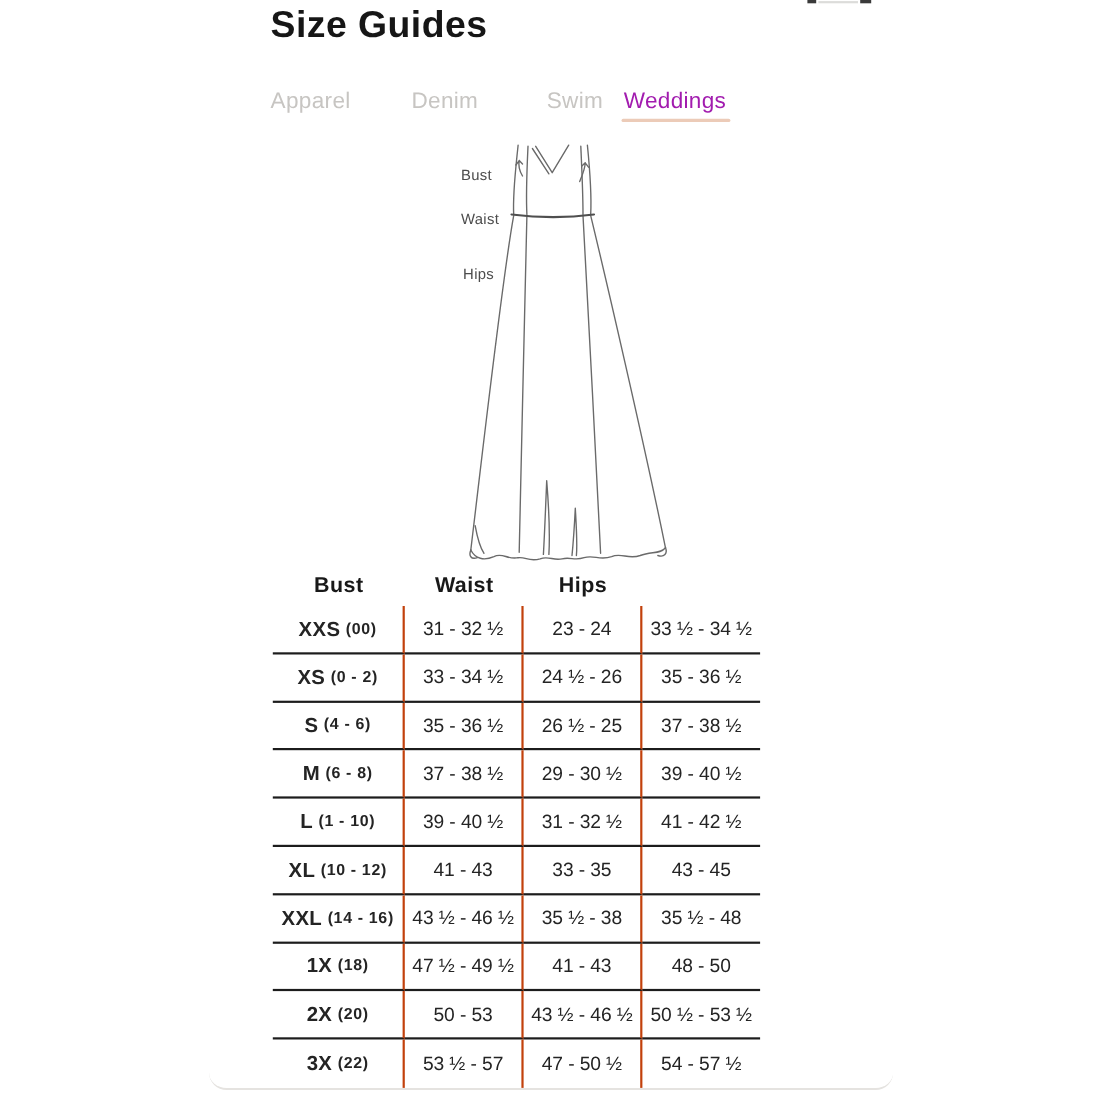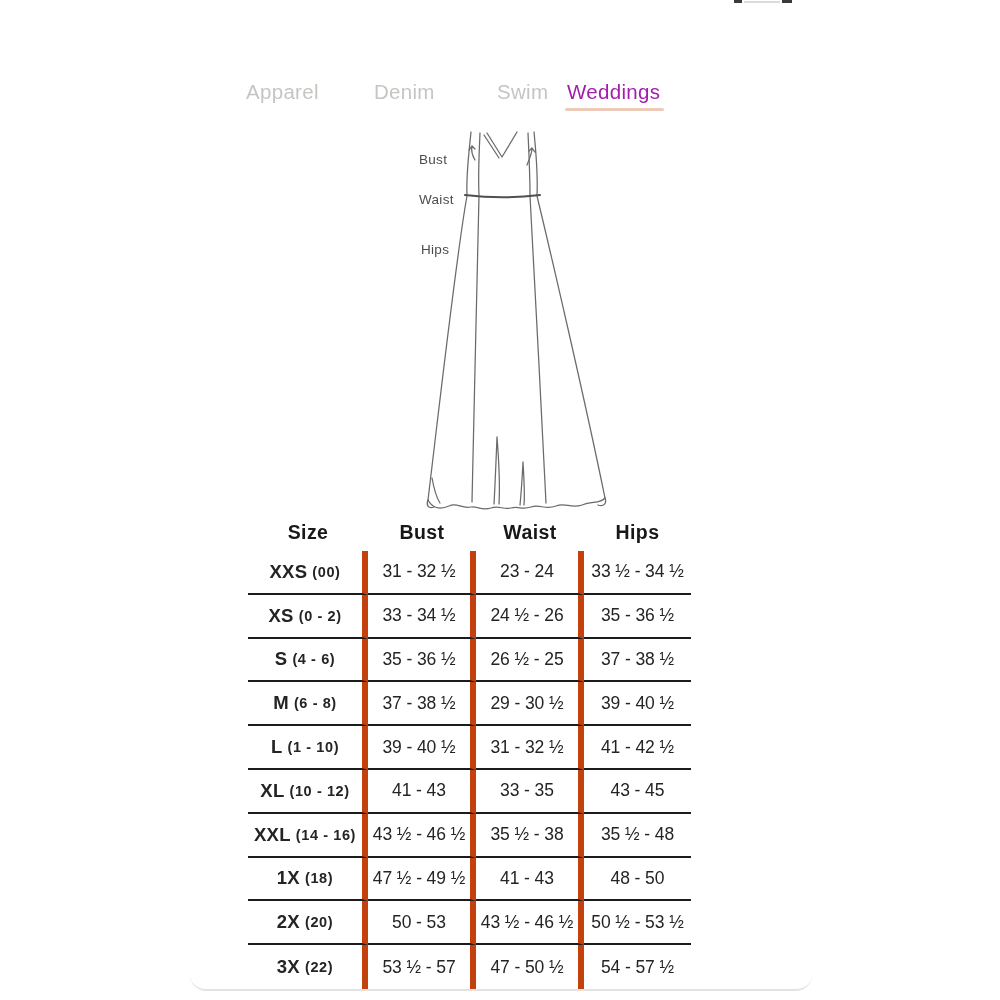--- a/index.html
+++ b/index.html
@@ -51,39 +51,40 @@
   .th {
     display:flex; align-items:center; justify-content:center;
     font-size:19.5px; font-weight:700; letter-spacing:.4px; color:#181818;
   }
   .tbody { grid-auto-rows:43.8px; }
   .tr { display:contents; }
   .td {
     display:flex; align-items:center; justify-content:center;
     font-size:17.5px; color:#242424; letter-spacing:-.1px; white-space:nowrap;
   }
-  .tr .td:nth-child(-n+3) { border-right:6px solid #c2410c; }
+  .tr .td:nth-child(-n+3) { border-right:2px solid #c2410c; }
   .tr:not(:last-child) .td { border-bottom:2px solid #1c1c1c; }
   .td.size { gap:5px; }
   .td.size .code { font-size:18.5px; font-weight:700; letter-spacing:.3px; }
   .td.size .rng  { font-size:14.5px; font-weight:700; letter-spacing:.6px; }
 </style>
 </head>
 <body>
 
 <div class="screen">
 
   <div class="card-edge"></div>
 
   <div class="artifact">
     <span class="m1"></span>
       <span class="m2"></span>
       <span class="m3"></span>
   </div>
 
+  <h1 class="page-title">Size Guides</h1>
 
   <nav class="tabs">
     <span class="tab tab-0">Apparel</span>
     <span class="tab tab-1">Denim</span>
     <span class="tab tab-2">Swim</span>
     <span class="tab tab-3 active">Weddings</span>
   </nav>
 
   <svg class="dress-svg" width="215" height="405" viewBox="395 110 215 405">
     <g fill="none" stroke="#6a6a6a" stroke-width="1.25" stroke-linecap="round" stroke-linejoin="round">
@@ -116,21 +117,20 @@
 
     <path d="M465,195 C490,198 516,198 540,195" fill="none" stroke="#4f4f4f" stroke-width="2" stroke-linecap="round"></path>
   </svg>
 
   <span class="measure-label lbl-bust">Bust</span>
   <span class="measure-label lbl-waist">Waist</span>
   <span class="measure-label lbl-hips">Hips</span>
 
   <div class="size-table">
     <div class="thead">
-      <div class="th">Size</div>
       <div class="th">Bust</div>
       <div class="th">Waist</div>
       <div class="th">Hips</div>
     </div>
     <div class="tbody">
 
       <div class="tr">
         <div class="td size">
             <span class="code">XXS</span>
             <span class="rng">(00)</span>

